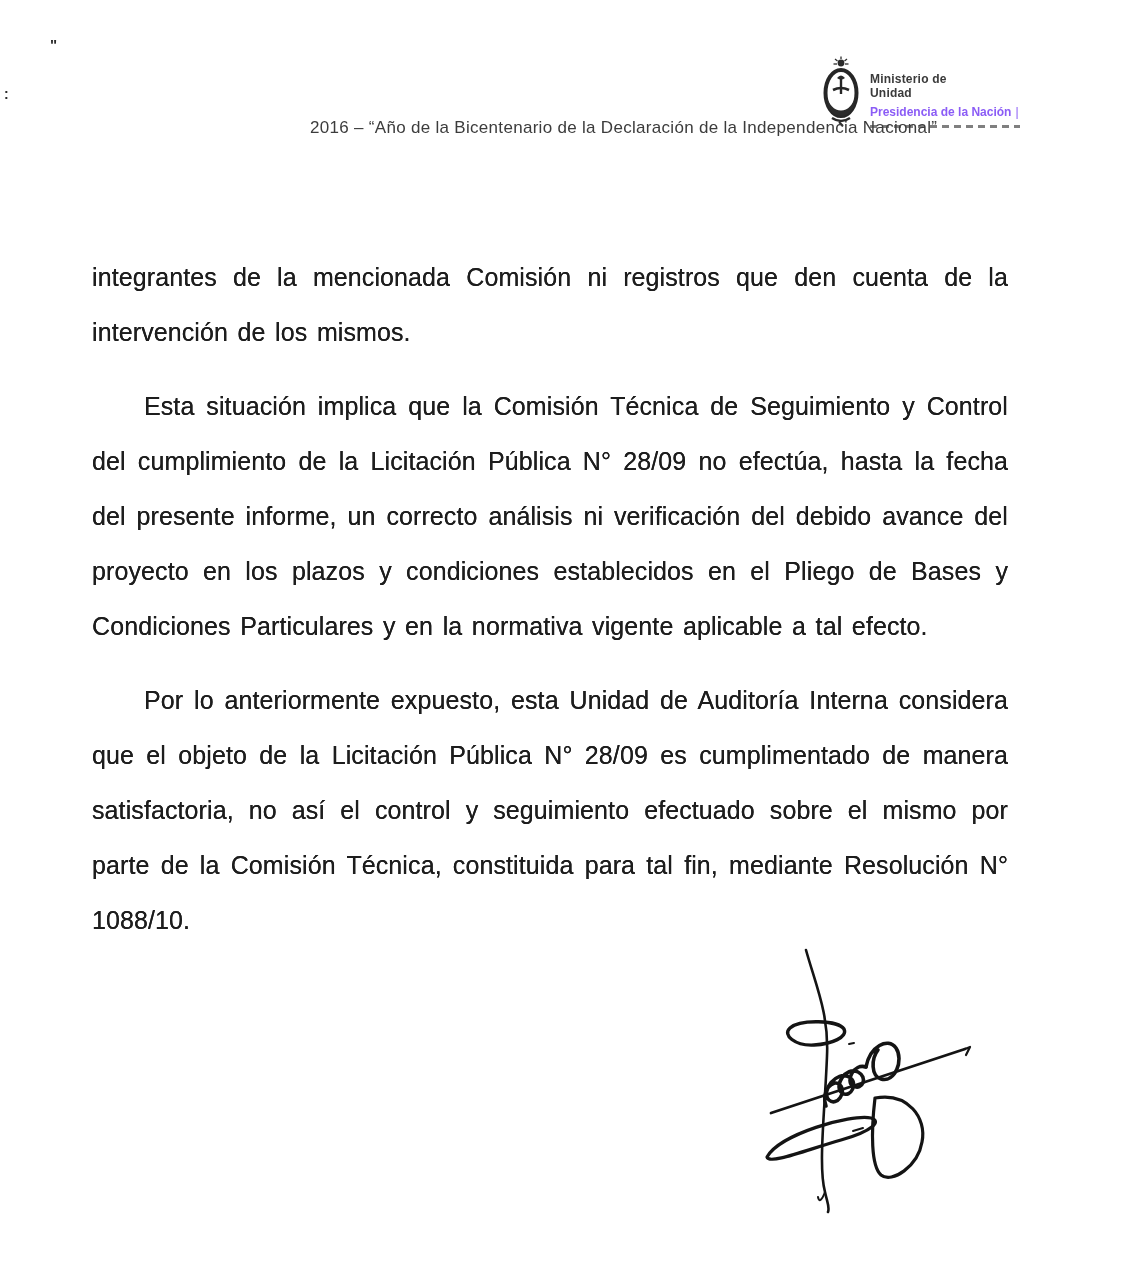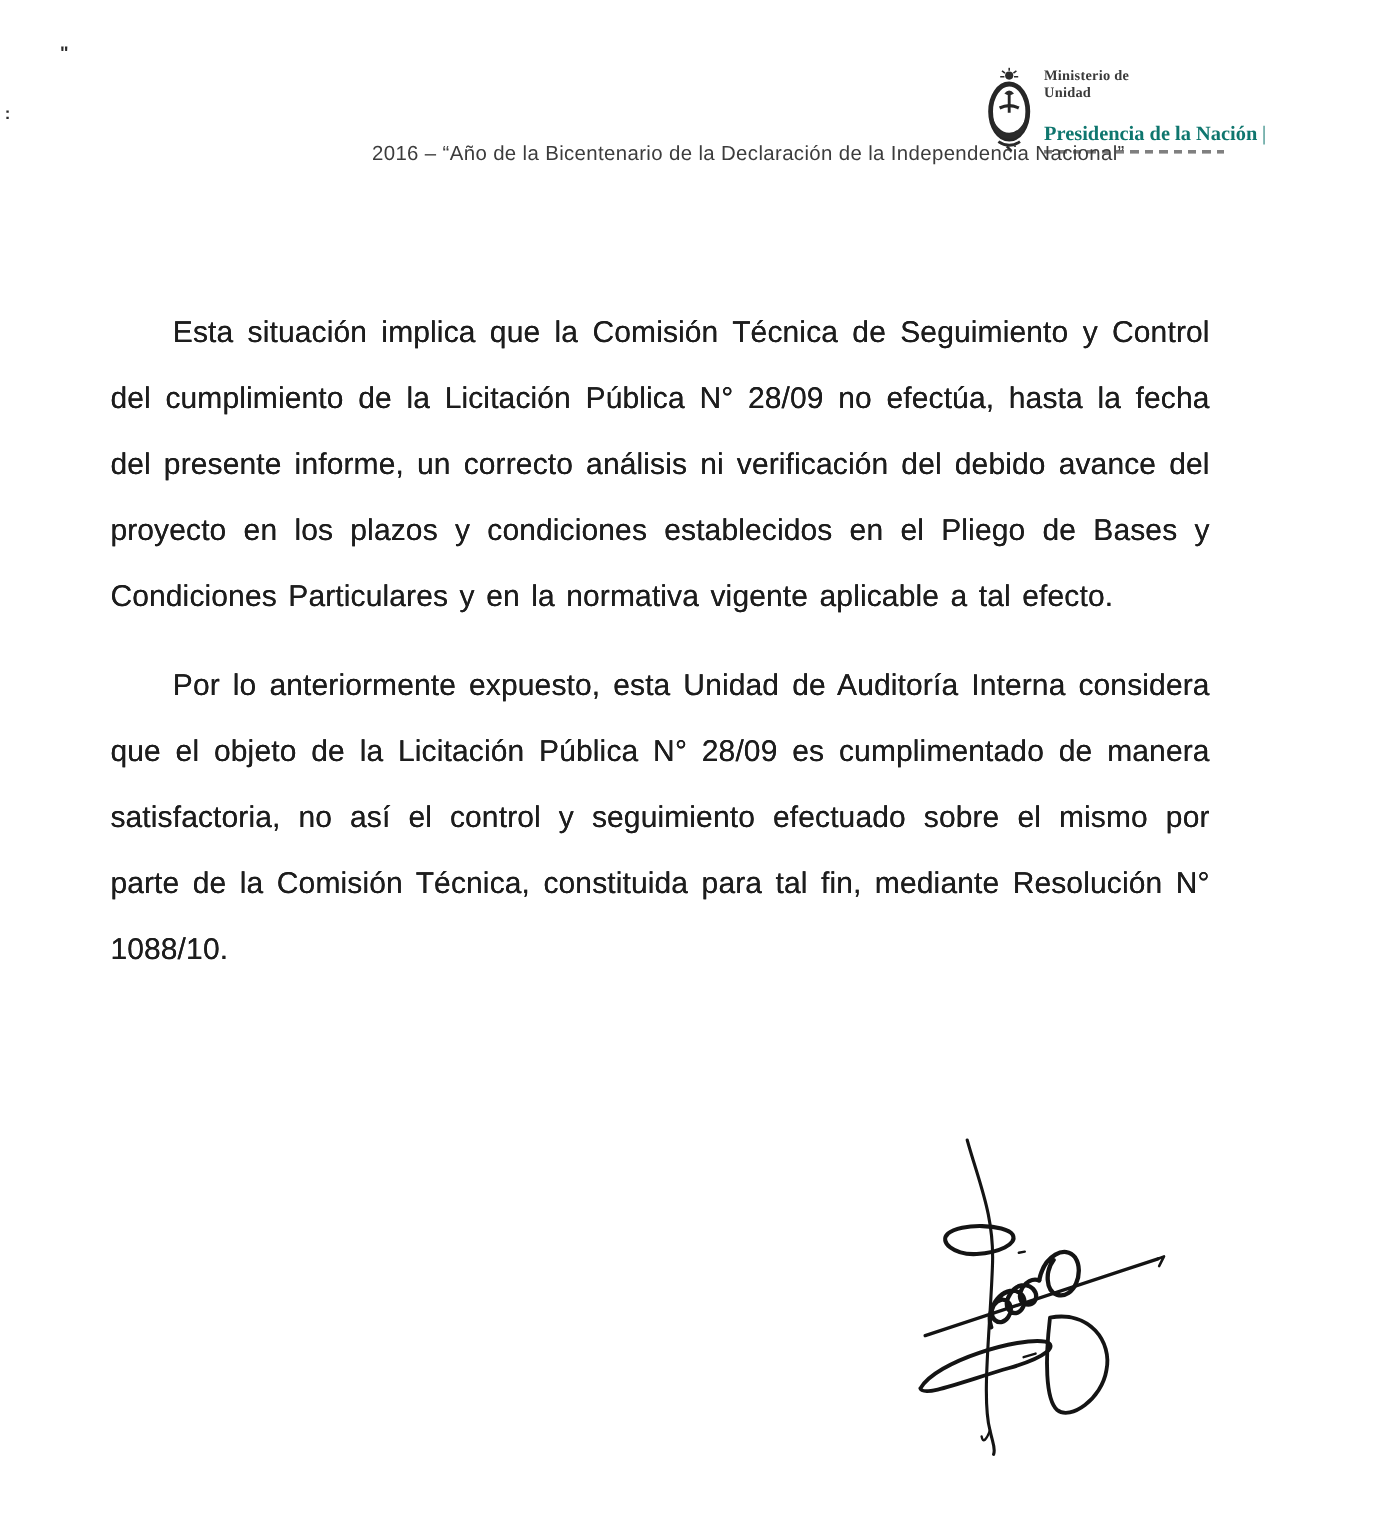--- a/index.html
+++ b/index.html
@@ -10,25 +10,25 @@
     overflow:hidden;
     font-family:"Liberation Sans", sans-serif;
     color:#1d1d1d;
   }
   
   .artifact{position:absolute;color:#2a2a2a;font-weight:bold;}
   .artifact.q{left:50px;top:36px;font-size:15px;}
   .artifact.c{left:4px;top:86px;font-size:14px;}
 
   
-  .letterhead{position:absolute;left:818px;top:56px;display:flex;align-items:flex-end;font-family:Liberation Serif, serif;}
+  .letterhead{position:absolute;left:818px;top:56px;display:flex;align-items:flex-end;}
   .coat{width:46px;height:72px;flex:0 0 auto;}
   .ministry-block{margin-left:6px;color:#3a3a3a;}
   .ministry-line{font-size:12px;font-weight:bold;line-height:14px;letter-spacing:.2px;}
-  .presidency-line{font-size:17px;font-weight:bold;line-height:20px;margin-top:18px;color:#0f766e;white-space:nowrap;}
+  .presidency-line{font-size:12px;font-weight:bold;line-height:20px;margin-top:2px;color:#8b5cf6;white-space:nowrap;}
   .presidency-line .bar{margin-left:4px;font-weight:normal;}
   .dashline{
     margin-top:3px;height:3px;width:150px;
     background:repeating-linear-gradient(90deg,#555 0 7px,transparent 7px 12px);
     opacity:.75;
   }
   .yearline{
     position:absolute;left:310px;top:118px;width:700px;
     font-size:17px;color:#3c3c3c;letter-spacing:.3px;white-space:nowrap;
   }
@@ -85,20 +85,21 @@
       <div class="presidency-line">
         <span>Presidencia de la Nación</span><span class="bar">|</span>
       </div>
       <div class="dashline"></div>
     </div>
   </header>
 
   <div class="yearline">2016 – “Año de la Bicentenario de la Declaración de la Independencia Nacional”</div>
 
   <main class="doc-body">
+    <p class="noindent">integrantes de la mencionada Comisión ni registros que den cuenta de la intervención de los mismos.</p>
     <p>Esta situación implica que la Comisión Técnica de Seguimiento y Control del cumplimiento de la Licitación Pública N° 28/09 no efectúa, hasta la fecha del presente informe, un correcto análisis ni verificación del debido avance del proyecto en los plazos y condiciones establecidos en el Pliego de Bases y Condiciones Particulares y en la normativa vigente aplicable a tal efecto.</p>
     <p>Por lo anteriormente expuesto, esta Unidad de Auditoría Interna considera que el objeto de la Licitación Pública N° 28/09 es cumplimentado de manera satisfactoria, no así el control y seguimiento efectuado sobre el mismo por parte de la Comisión Técnica, constituida para tal fin, mediante Resolución N° 1088/10.</p>
   </main>
 
   <svg class="signature" viewBox="0 0 330 330" aria-hidden="true">
 
     <path d="M84 22 C94 58 107 86 105 128 C103 182 96 238 103 264 C105 274 108 279 106 284" stroke-width="2.6"></path>
 
     <path d="M103 264 C100 272 97 275 96 269" stroke-width="2"></path>
 

